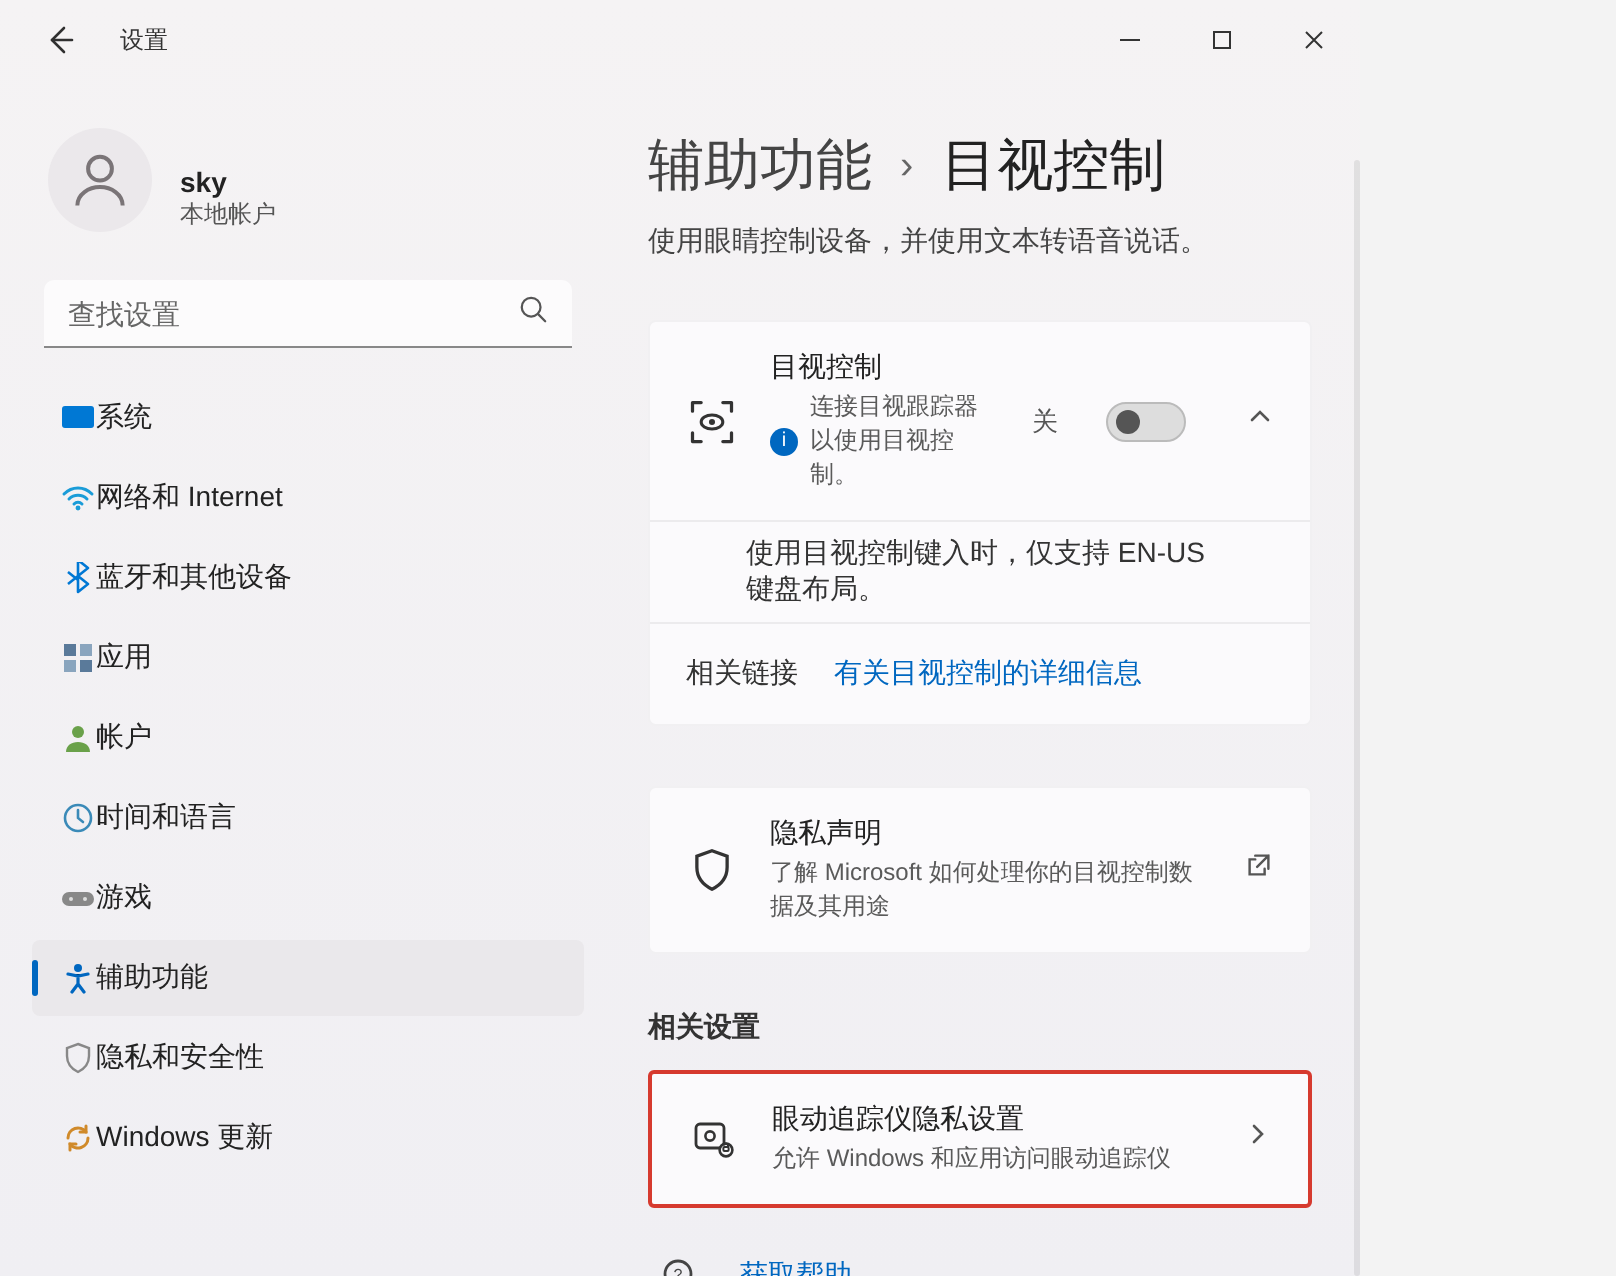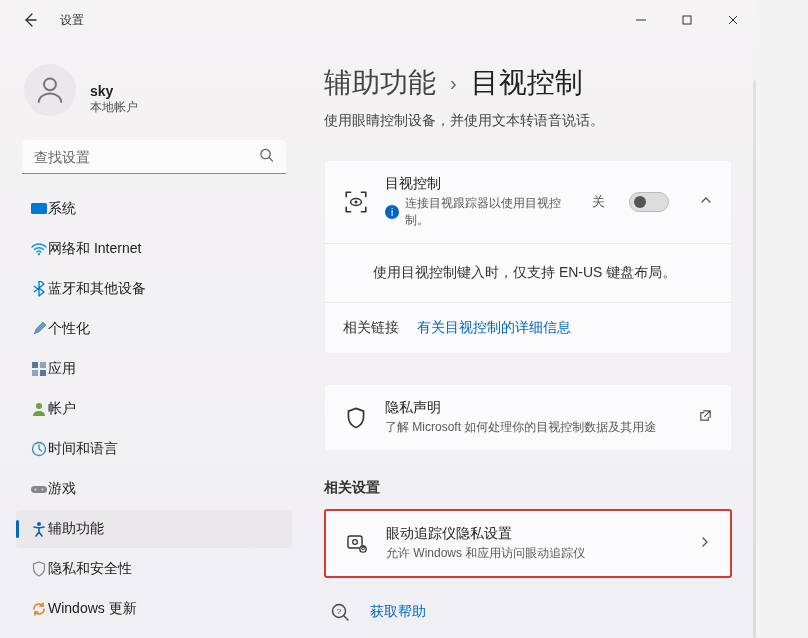--- a/index.html
+++ b/index.html
@@ -1,17 +1,17 @@
 <!DOCTYPE html>
 <html><head>
 <meta charset="utf-8">
 <style>
 * { margin:0; padding:0; box-sizing:border-box; font-family:"Segoe UI","Microsoft YaHei",sans-serif; }
 body { width:808px; height:638px; background:#f3f3f3; overflow:hidden; position:relative; }
-.window { width:756px; height:638px; background:linear-gradient(to bottom,#f5f3f4,#f0eff3); display:flex; flex-direction:column; }
+.window { width:680px; height:638px; background:linear-gradient(to bottom,#f5f3f4,#f0eff3); display:flex; flex-direction:column; }
 .titlebar { height:40px; display:flex; align-items:center; justify-content:space-between; padding:0 0 0 20px; }
 .titlebar-left { display:flex; align-items:center; gap:20px; }
 .back-btn { width:20px; height:20px; display:flex; align-items:center; justify-content:center; color:#303030; cursor:pointer; }
 .title-text { font-size:12px; color:#333; }
 .window-controls { display:flex; }
 .win-ctrl { width:46px; height:32px; display:flex; align-items:center; justify-content:center; color:#333; }
 .win-ctrl svg { width:10px; height:10px; }
 .body-area { flex:1; display:flex; overflow:hidden; }
 .sidebar { width:300px; padding:16px 8px 0 16px; display:flex; flex-direction:column; gap:4px; overflow-y:auto; }
 .profile { display:flex; align-items:flex-end; gap:14px; padding:8px 8px 16px 8px; }
@@ -38,21 +38,21 @@
 .card-row { display:flex; align-items:center; padding:14px 18px; gap:16px; min-height:62px; }
 .row-icon { width:26px; display:flex; align-items:center; justify-content:center; color:#333; }
 .row-text { flex:1; }
 .row-title { font-size:14px; color:#222; }
 .row-sub { font-size:12px; color:#5a5a5a; margin-top:2px; display:flex; align-items:center; gap:6px; }
 .info-dot { width:14px; height:14px; border-radius:50%; background:#0067c0; color:#fff; font-size:10px; display:flex; align-items:center; justify-content:center; flex-shrink:0; }
 .toggle-label { font-size:13px; color:#555; margin-right:8px; }
 .toggle { width:40px; height:20px; border-radius:10px; background:#ddd; border:1px solid #bbb; position:relative; }
 .toggle::after { content:""; position:absolute; width:12px; height:12px; border-radius:50%; background:#555; top:3px; left:4px; }
 .chevron { color:#555; margin-left:14px; }
-.note-row { padding:20px 48px; font-size:14px; color:#333; border-top:1px solid rgba(0,0,0,.06); }
+.note-row { padding:7px 48px; font-size:14px; color:#333; border-top:1px solid rgba(0,0,0,.06); }
 .link-row { display:flex; align-items:flex-start; gap:18px; padding:16px 18px; font-size:14px; border-top:1px solid rgba(0,0,0,.06); }
 .link-row .label { color:#333; }
 .link-row .link { color:#0067c0; cursor:pointer; }
 .ext-icon { color:#555; }
 .section-head { margin-top:28px; font-size:14px; font-weight:600; color:#333; }
 .highlight-card { background:#fbfafc; border:2.5px solid #d63a2f; border-radius:3px; margin-top:12px; }
 .help-list { margin-top:24px; display:flex; flex-direction:column; gap:18px; padding-bottom:8px; }
 .help-item { display:flex; align-items:center; gap:18px; font-size:14px; color:#0067c0; padding-left:6px; }
 .help-item .hicon { color:#444; width:22px; display:flex; }
 </style>
@@ -132,28 +132,20 @@
             </span>
           <span>网络和 Internet</span>
         </div>
         <div class="nav-item">
           <span class="nav-icon">
               <svg width="16" height="16" viewBox="0 0 16 16">
                 <path d="M8 1v14l5-4-5-4 5-4-5-4zM3 5l5 4M3 11l5-4" stroke="#0078d4" stroke-width="1.3" fill="none" stroke-linejoin="round"></path>
               </svg>
             </span>
           <span>蓝牙和其他设备</span>
-        </div>
-        <div class="nav-item">
-          <span class="nav-icon">
-              <svg width="16" height="16" viewBox="0 0 16 16">
-                <path d="M3 13l2-5 7-7 3 3-7 7-5 2z" fill="#6b9cc4" stroke="#4a6d8c" stroke-width=".5"></path>
-              </svg>
-            </span>
-          <span>个性化</span>
         </div>
         <div class="nav-item">
           <span class="nav-icon">
               <svg width="16" height="16" viewBox="0 0 16 16">
                 <rect x="1" y="1" width="6" height="6" fill="#5a7a9a"></rect>
                 <rect x="9" y="1" width="6" height="6" fill="#8aa5be"></rect>
                 <rect x="1" y="9" width="6" height="6" fill="#8aa5be"></rect>
                 <rect x="9" y="9" width="6" height="6" fill="#5a7a9a"></rect>
               </svg>
             </span>

